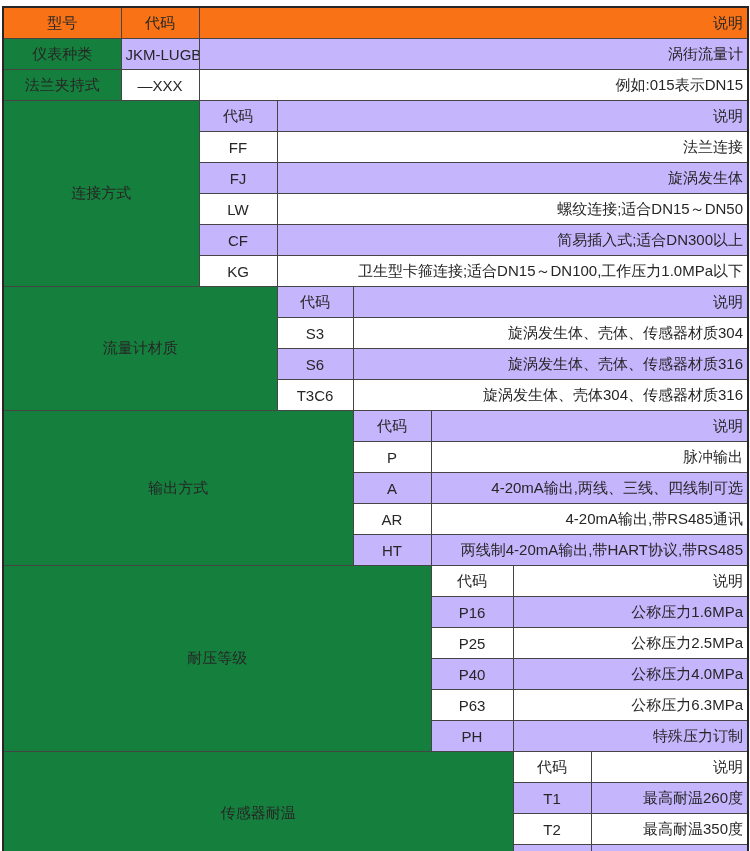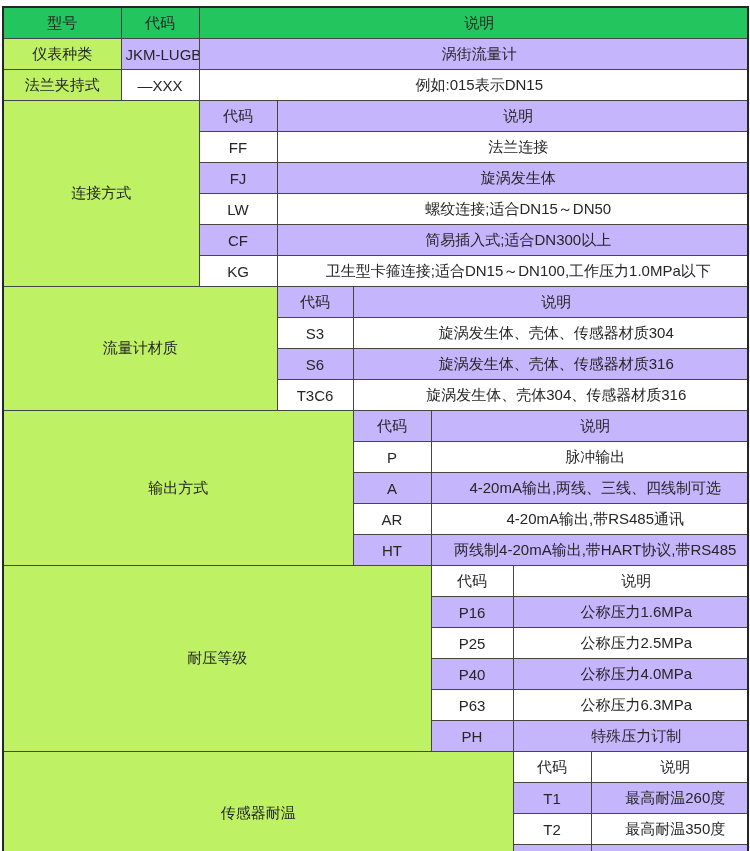--- a/index.html
+++ b/index.html
@@ -18,24 +18,24 @@
     border: 1px solid #454545;
     height: 30px;
     font-size: 15px;
     color: #262626;
     padding: 0 4px;
     overflow: hidden;
     white-space: nowrap;
     background: #ffffff;
   }
   td.c { text-align: center; }
-  td.l { text-align: center; padding-left: 16px; margin-top: 31px; }
-  tr.hdr td { background: #22c55e; }
+  td.l { text-align: right; padding-left: 16px; margin-top: 31px; }
+  tr.hdr td { background: #f97316; }
   tr.blue td { background: #c4b5fd; }
-  td.lab, tr.blue td.lab { background: #bef264; text-align: center; }
+  td.lab, tr.blue td.lab { background: #15803d; text-align: center; }
 </style>
 </head>
 <body>
 
 <table class="spec">
   <colgroup>
     <col style="width:118px">
       <col style="width:78px">
       <col style="width:78px">
       <col style="width:76px">

